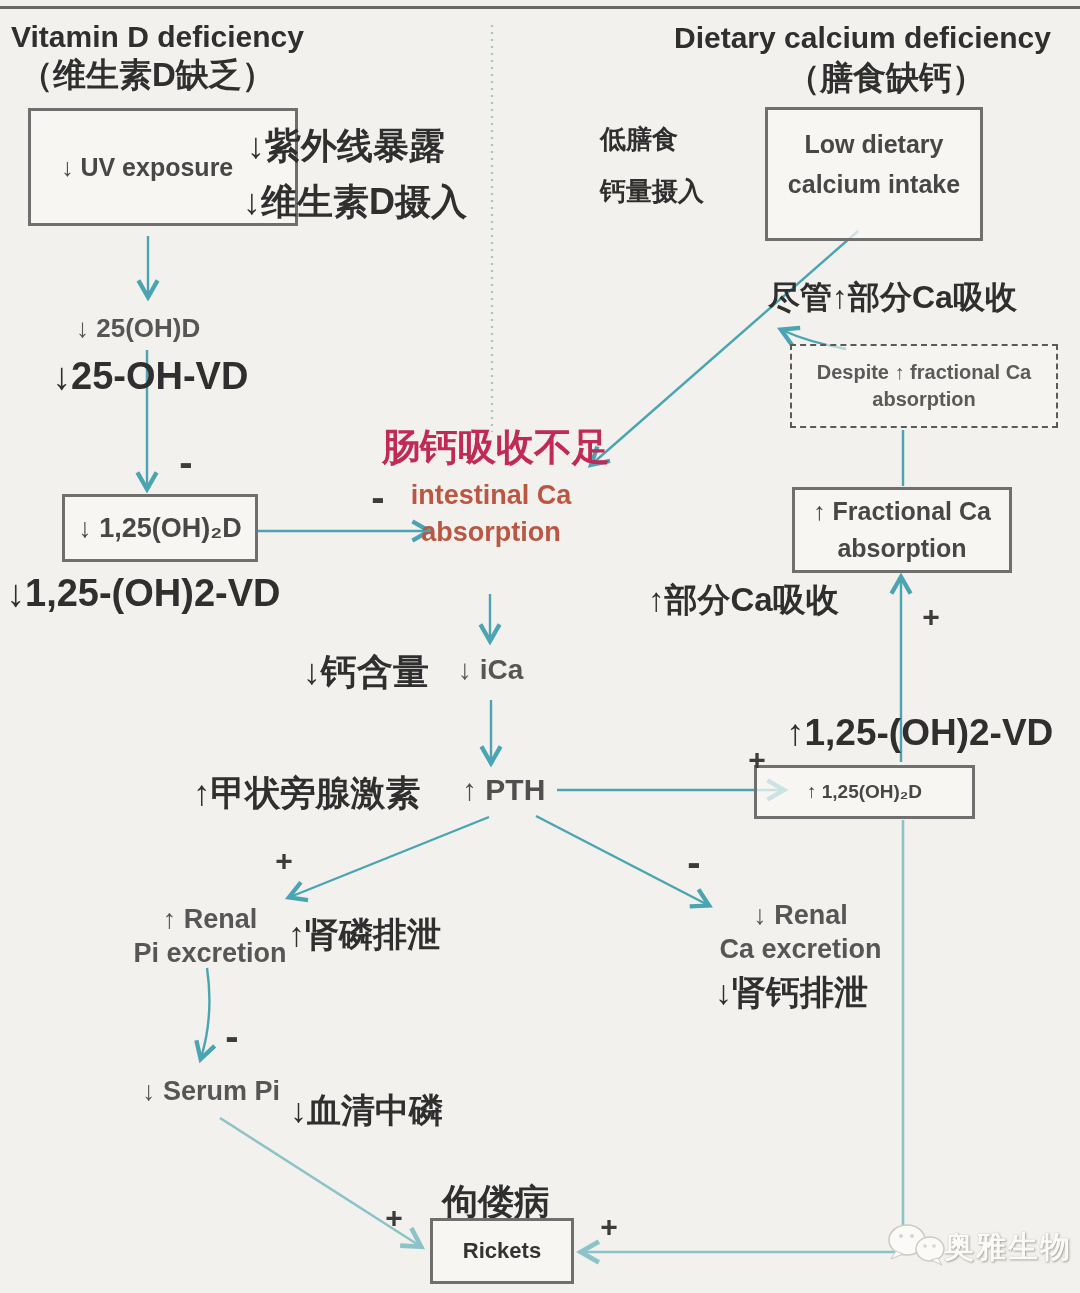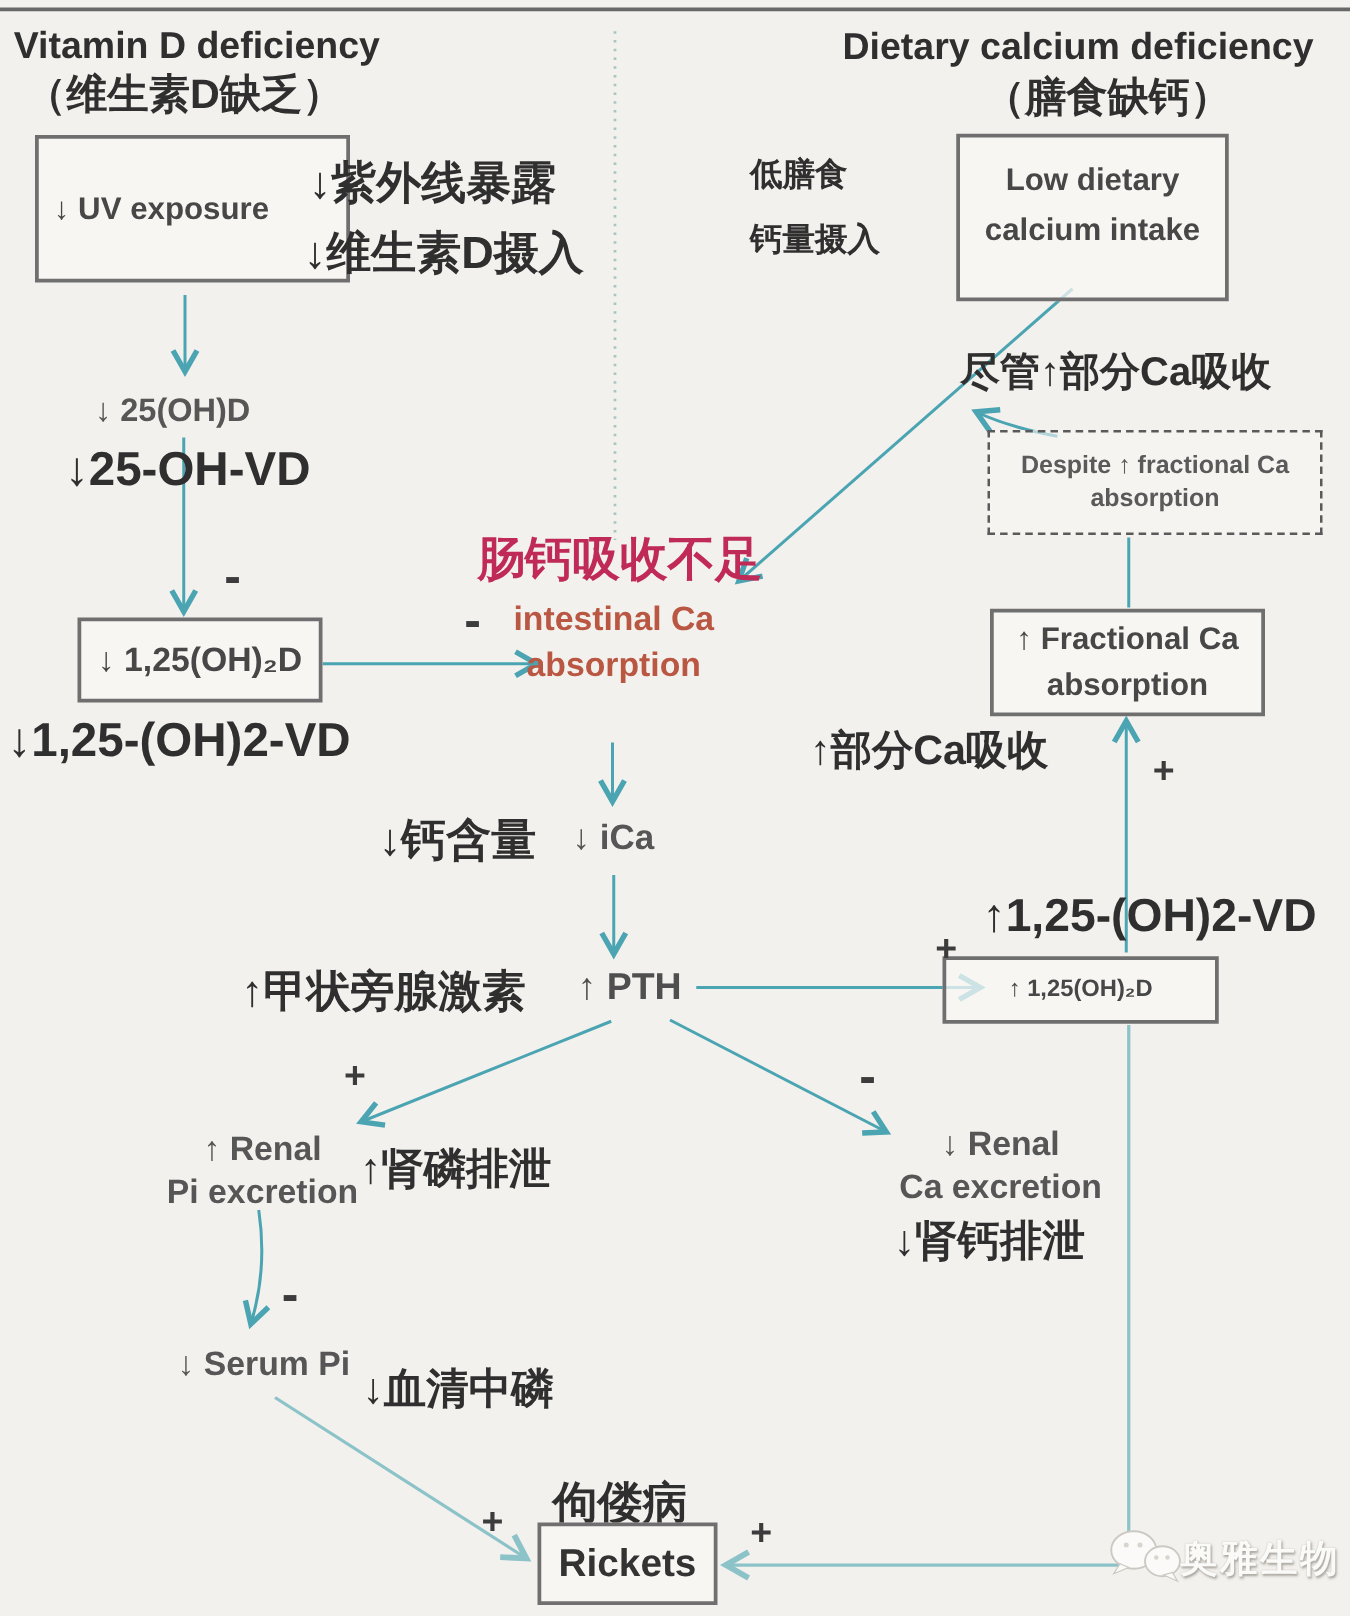--- a/index.html
+++ b/index.html
@@ -57,21 +57,21 @@
     <path d="M903,820 L903,1252 L582,1252" marker-end="url(#ahl)"></path>
   </g>
   <line x1="492" y1="25" x2="492" y2="432" stroke="#a4c6c4" stroke-width="2.2" stroke-dasharray="2 5"></line>
 </svg>
 
 <div class="t" style="left:11px;top:20px;font-size:30px;">Vitamin D deficiency</div>
 <div class="t" style="left:20px;top:53px;font-size:33px;">（维生素D缺乏）</div>
 <div class="t" style="left:674px;top:21px;font-size:30px;">Dietary calcium deficiency</div>
 <div class="t" style="left:787px;top:56px;font-size:33px;">（膳食缺钙）</div>
 
-<div class="bx" style="left:28px;top:108px;width:234px;height:112px;font-size:25px;line-height:50px;align-items:flex-start;padding-left:12px;">
+<div class="bx" style="left:28px;top:108px;width:234px;height:112px;font-size:25px;line-height:50px;align-items:flex-start;padding-left:30px;">
   <div>↓ UV exposure</div>
 </div>
 <div class="t" style="left:247px;top:122px;font-size:36px;">↓紫外线暴露</div>
 <div class="t" style="left:243px;top:178px;font-size:36px;">↓维生素D摄入</div>
 
 <div class="t" style="left:600px;top:113px;width:162px;font-size:26px;line-height:52px;text-align:left;">
   <div>低膳食</div>
   <div>钙量摄入</div>
 </div>
 <div class="bx" style="left:765px;top:107px;width:212px;height:114px;font-size:25px;line-height:40px;justify-content:flex-start;padding-top:14px;">
@@ -125,21 +125,21 @@
 <div class="t en" style="left:718px;top:898px;width:165px;font-size:27px;line-height:34px;text-align:center;white-space:normal;">
   <div>↓ Renal</div>
   <div>Ca excretion</div>
 </div>
 <div class="t" style="left:715px;top:970px;font-size:34px;">↓肾钙排泄</div>
 
 <div class="t en" style="left:142px;top:1076px;font-size:27px;">↓ Serum Pi</div>
 <div class="t" style="left:290px;top:1066px;font-size:34px;margin-top:22px;">↓血清中磷</div>
 
 <div class="t" style="left:442px;top:1178px;font-size:36px;">佝偻病</div>
-<div class="bx" style="left:430px;top:1218px;width:138px;height:60px;font-size:31px;color:#333;">
+<div class="bx" style="left:430px;top:1218px;width:138px;height:60px;font-size:22px;color:#333;">
   <div>Rickets</div>
 </div>
 
 <div class="sign" style="left:186px;top:462px;font-size:40px;">-</div>
 <div class="sign" style="left:378px;top:497px;font-size:40px;">-</div>
 <div class="sign" style="left:757px;top:760px;">+</div>
 <div class="sign" style="left:931px;top:617px;">+</div>
 <div class="sign" style="left:284px;top:861px;">+</div>
 <div class="sign" style="left:694px;top:862px;font-size:40px;">-</div>
 <div class="sign" style="left:232px;top:1036px;font-size:40px;">-</div>

